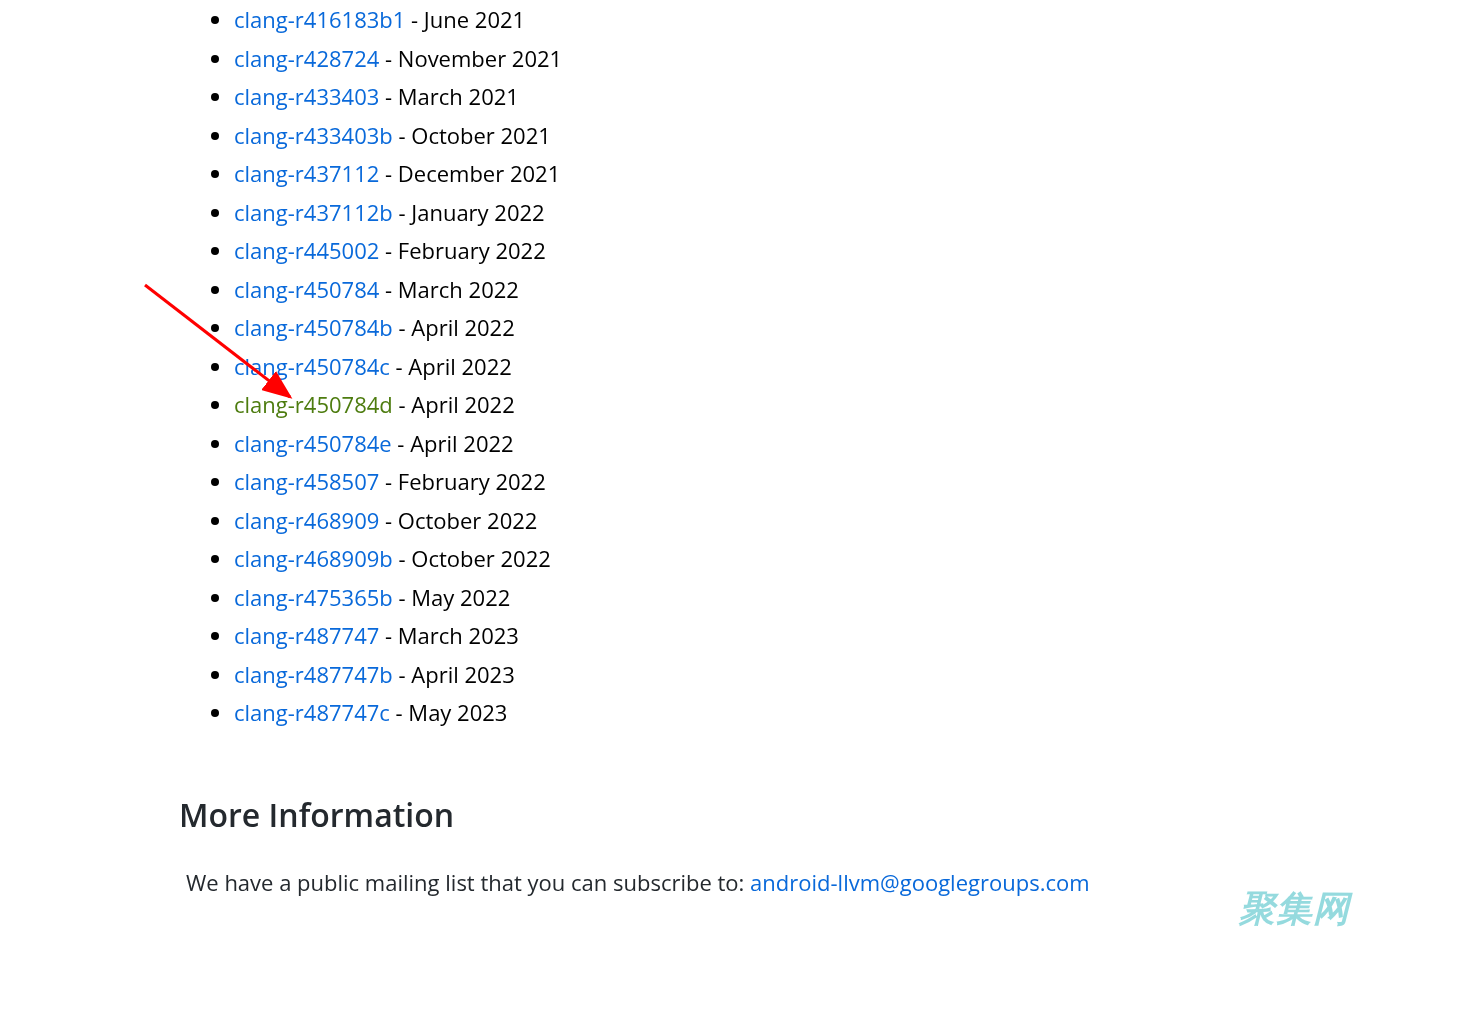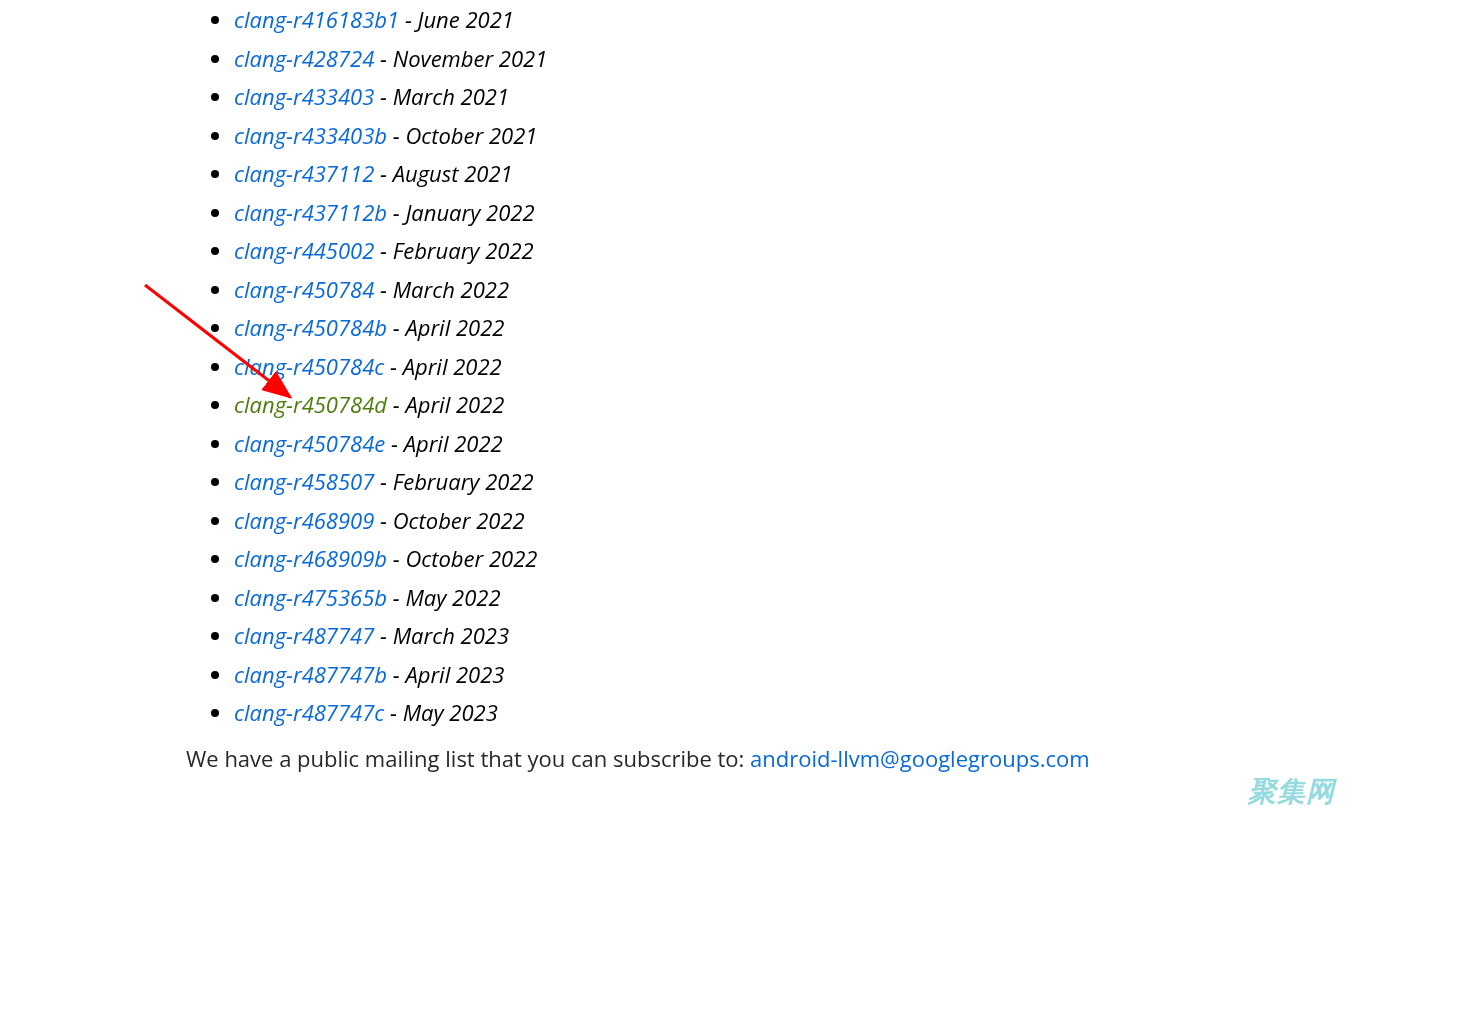--- a/index.html
+++ b/index.html
@@ -12,21 +12,20 @@
       background: #fff;
     }
     .container {
       max-width: 1100px;
       margin: 0 auto;
       padding: 0 30px 40px 30px;
     }
     ul.clang-list {
       margin: 0;
       padding-left: 55px;
-      font-style: italic;
     }
     ul.clang-list li {
       list-style: disc;
       color: #000;
       margin: 0;
     }
     a.link {
       color: #0969da;
       text-decoration: none;
     }
@@ -43,23 +42,23 @@
     p.paragraph {
       margin: 7px;
       color: #24292e;
     }
     .arrow-container {
       position: absolute;
       pointer-events: none;
     }
     .watermark {
       position: absolute;
-      right: 23px;
+      right: 8px;
       bottom: 8px;
-      font-size: 28px;
+      font-size: 36px;
       font-weight: 700;
       font-style: italic;
       letter-spacing: 1px;
       color: #4fc3c9;
       opacity: 0.6;
       font-family: "Arial", sans-serif;
     }
     .wrapper {
       position: relative;
       width: 1258px;
@@ -70,37 +69,38 @@
 <body>
 
 <div class="wrapper">
   <div class="container">
     <ul class="clang-list" id="clang-list">
 
     <li><a class="link">clang-r416183b1</a><span> - </span><span>June 2021</span></li>
         <li><a class="link">clang-r428724</a><span> - </span><span>November 2021</span></li>
         <li><a class="link">clang-r433403</a><span> - </span><span>March 2021</span></li>
         <li><a class="link">clang-r433403b</a><span> - </span><span>October 2021</span></li>
-        <li><a class="link">clang-r437112</a><span> - </span><span>August 2021</span></li>
+        <li><a class="link">clang-r437112</a><span> - </span><span>December 2021</span></li>
         <li><a class="link">clang-r437112b</a><span> - </span><span>January 2022</span></li>
         <li><a class="link">clang-r445002</a><span> - </span><span>February 2022</span></li>
         <li><a class="link">clang-r450784</a><span> - </span><span>March 2022</span></li>
         <li><a class="link">clang-r450784b</a><span> - </span><span>April 2022</span></li>
         <li><a class="link">clang-r450784c</a><span> - </span><span>April 2022</span></li>
         <li><a class="link visited">clang-r450784d</a><span> - </span><span>April 2022</span></li>
         <li><a class="link">clang-r450784e</a><span> - </span><span>April 2022</span></li>
         <li><a class="link">clang-r458507</a><span> - </span><span>February 2022</span></li>
         <li><a class="link">clang-r468909</a><span> - </span><span>October 2022</span></li>
         <li><a class="link">clang-r468909b</a><span> - </span><span>October 2022</span></li>
         <li><a class="link">clang-r475365b</a><span> - </span><span>May 2022</span></li>
         <li><a class="link">clang-r487747</a><span> - </span><span>March 2023</span></li>
         <li><a class="link">clang-r487747b</a><span> - </span><span>April 2023</span></li>
         <li><a class="link">clang-r487747c</a><span> - </span><span>May 2023</span></li>
       </ul>
 
+    <h2 class="section-heading">More Information</h2>
 
     <p class="paragraph">
       <span>We have a public mailing list that you can subscribe to: </span><a class="link">android-llvm@googlegroups.com</a>
     </p>
   </div>
 
   <svg class="arrow-container" width="180" height="140" style="left:35px; top:275px;">
     <defs>
       <marker id="arrowhead" markerWidth="10" markerHeight="8" refX="9" refY="4" orient="auto">
         <polygon points="0 0, 10 4, 0 8" fill="#ff0000"></polygon>

